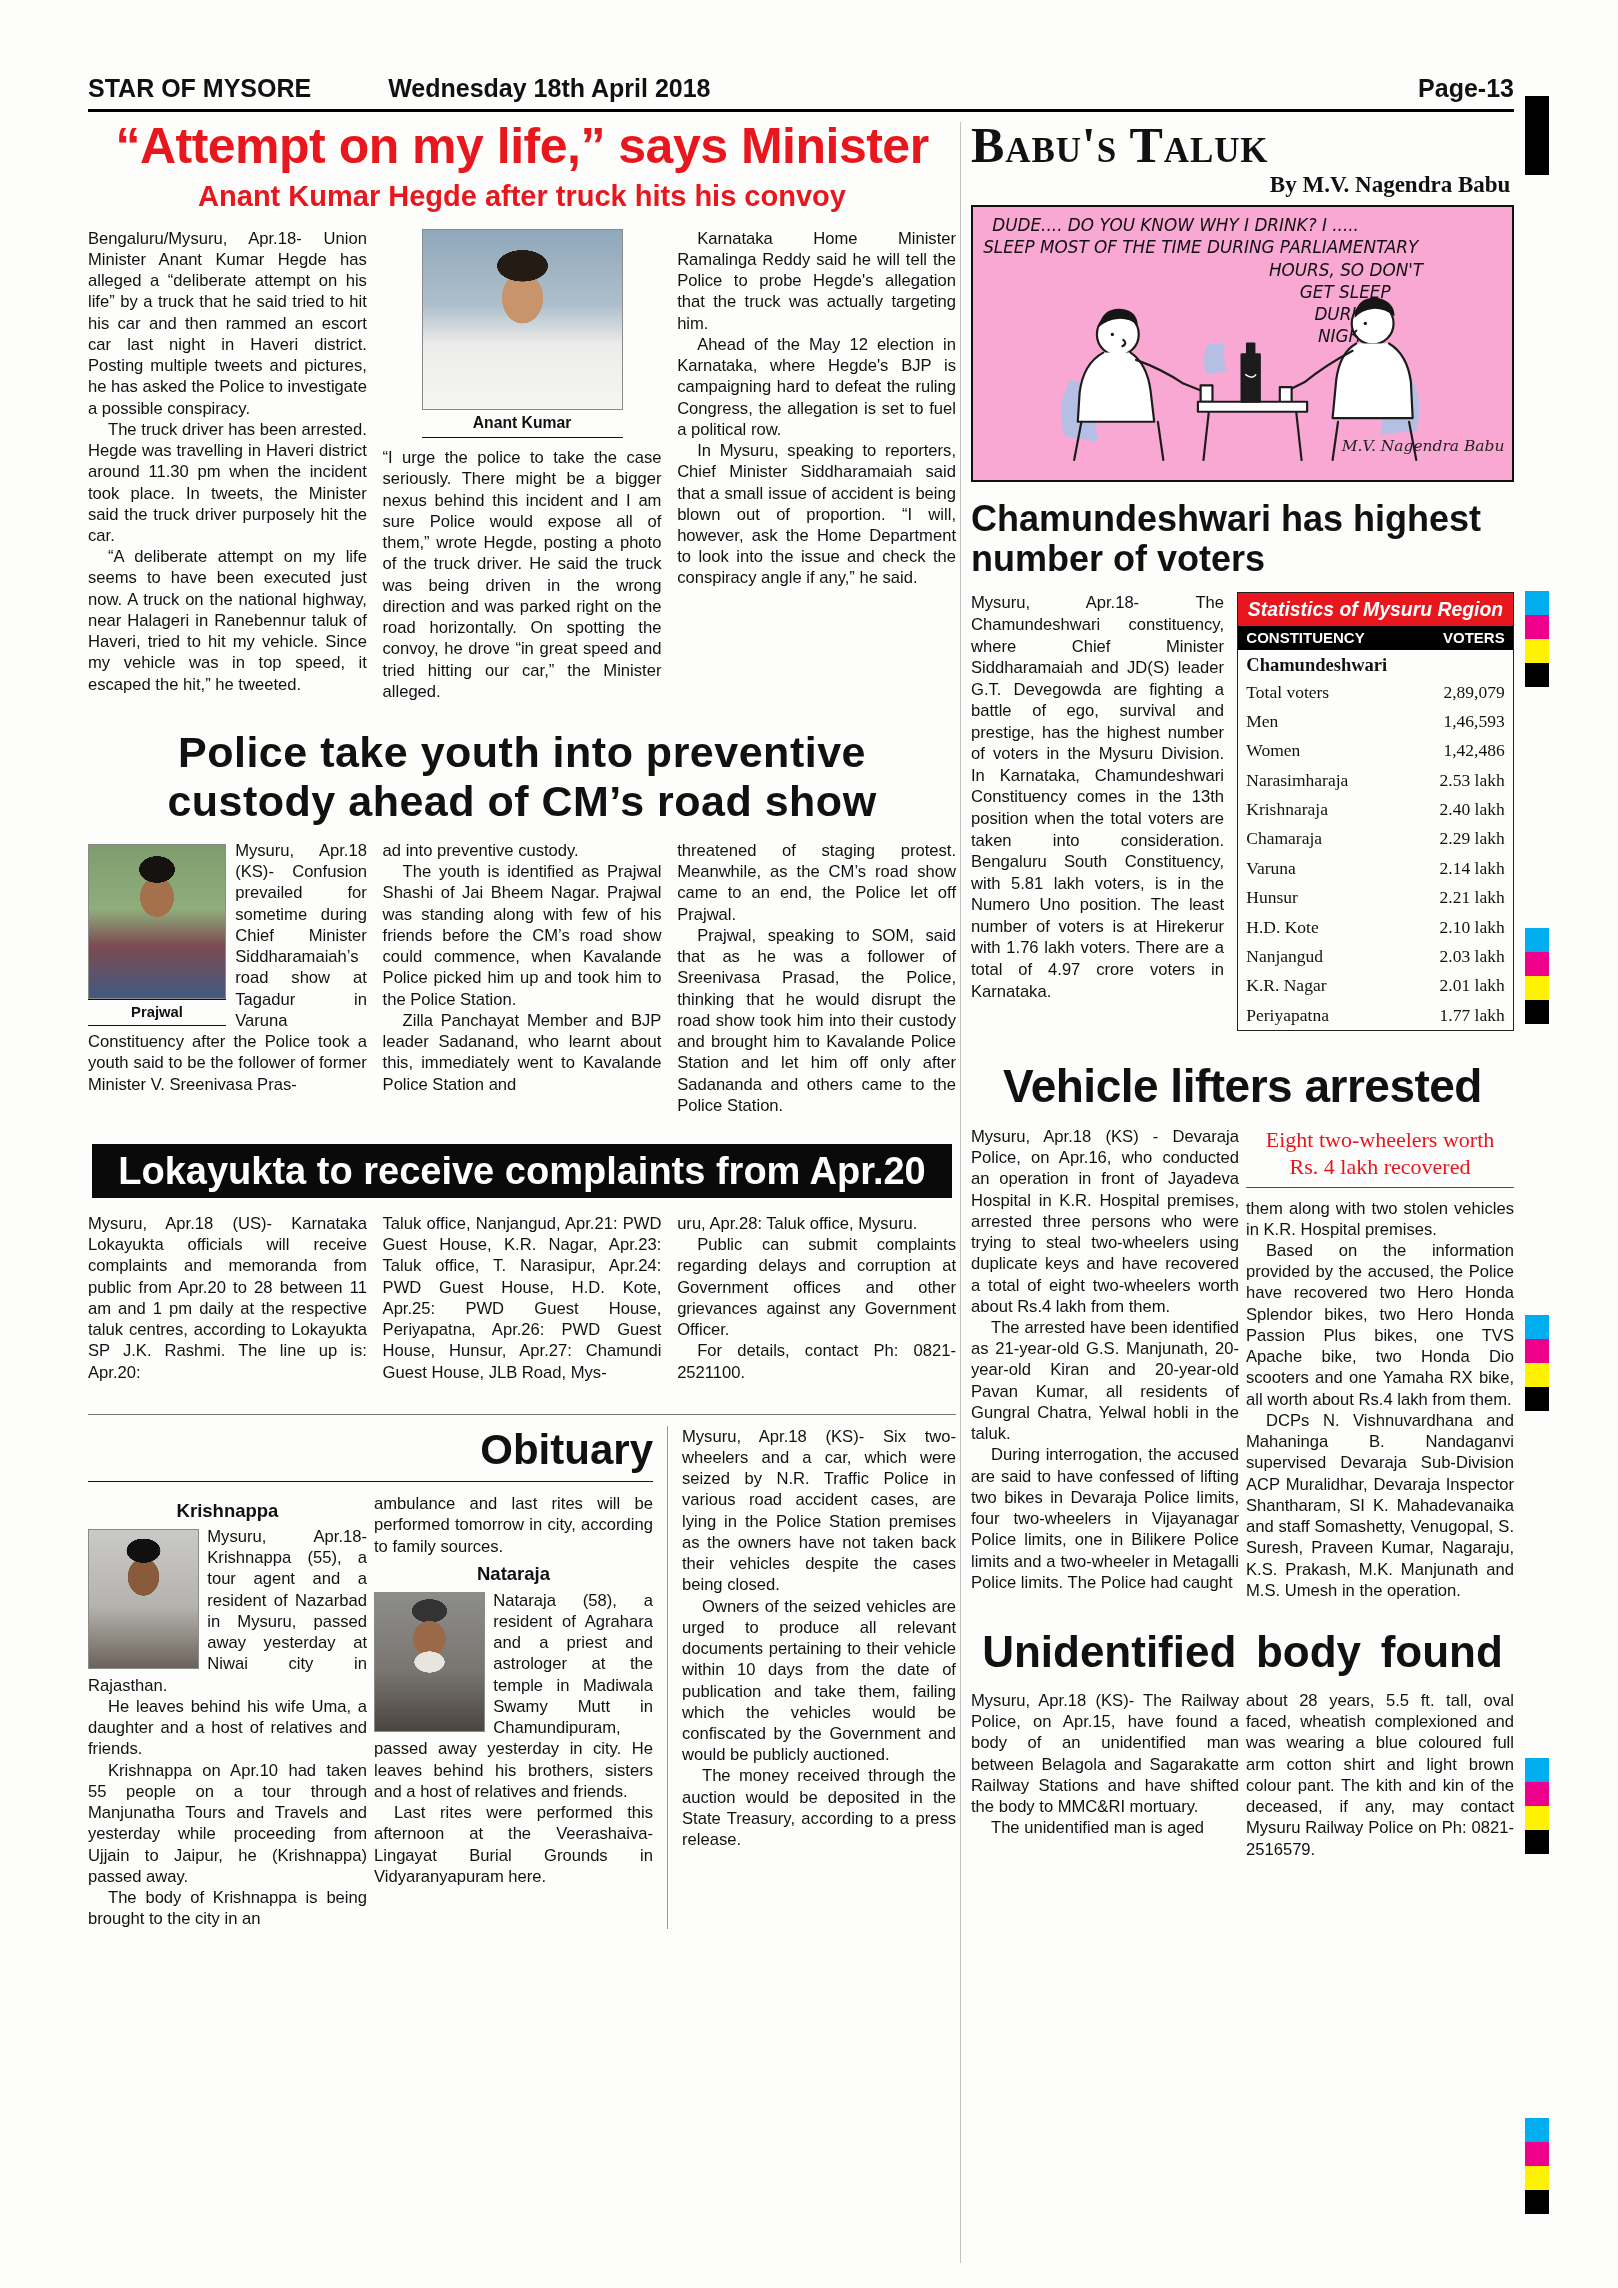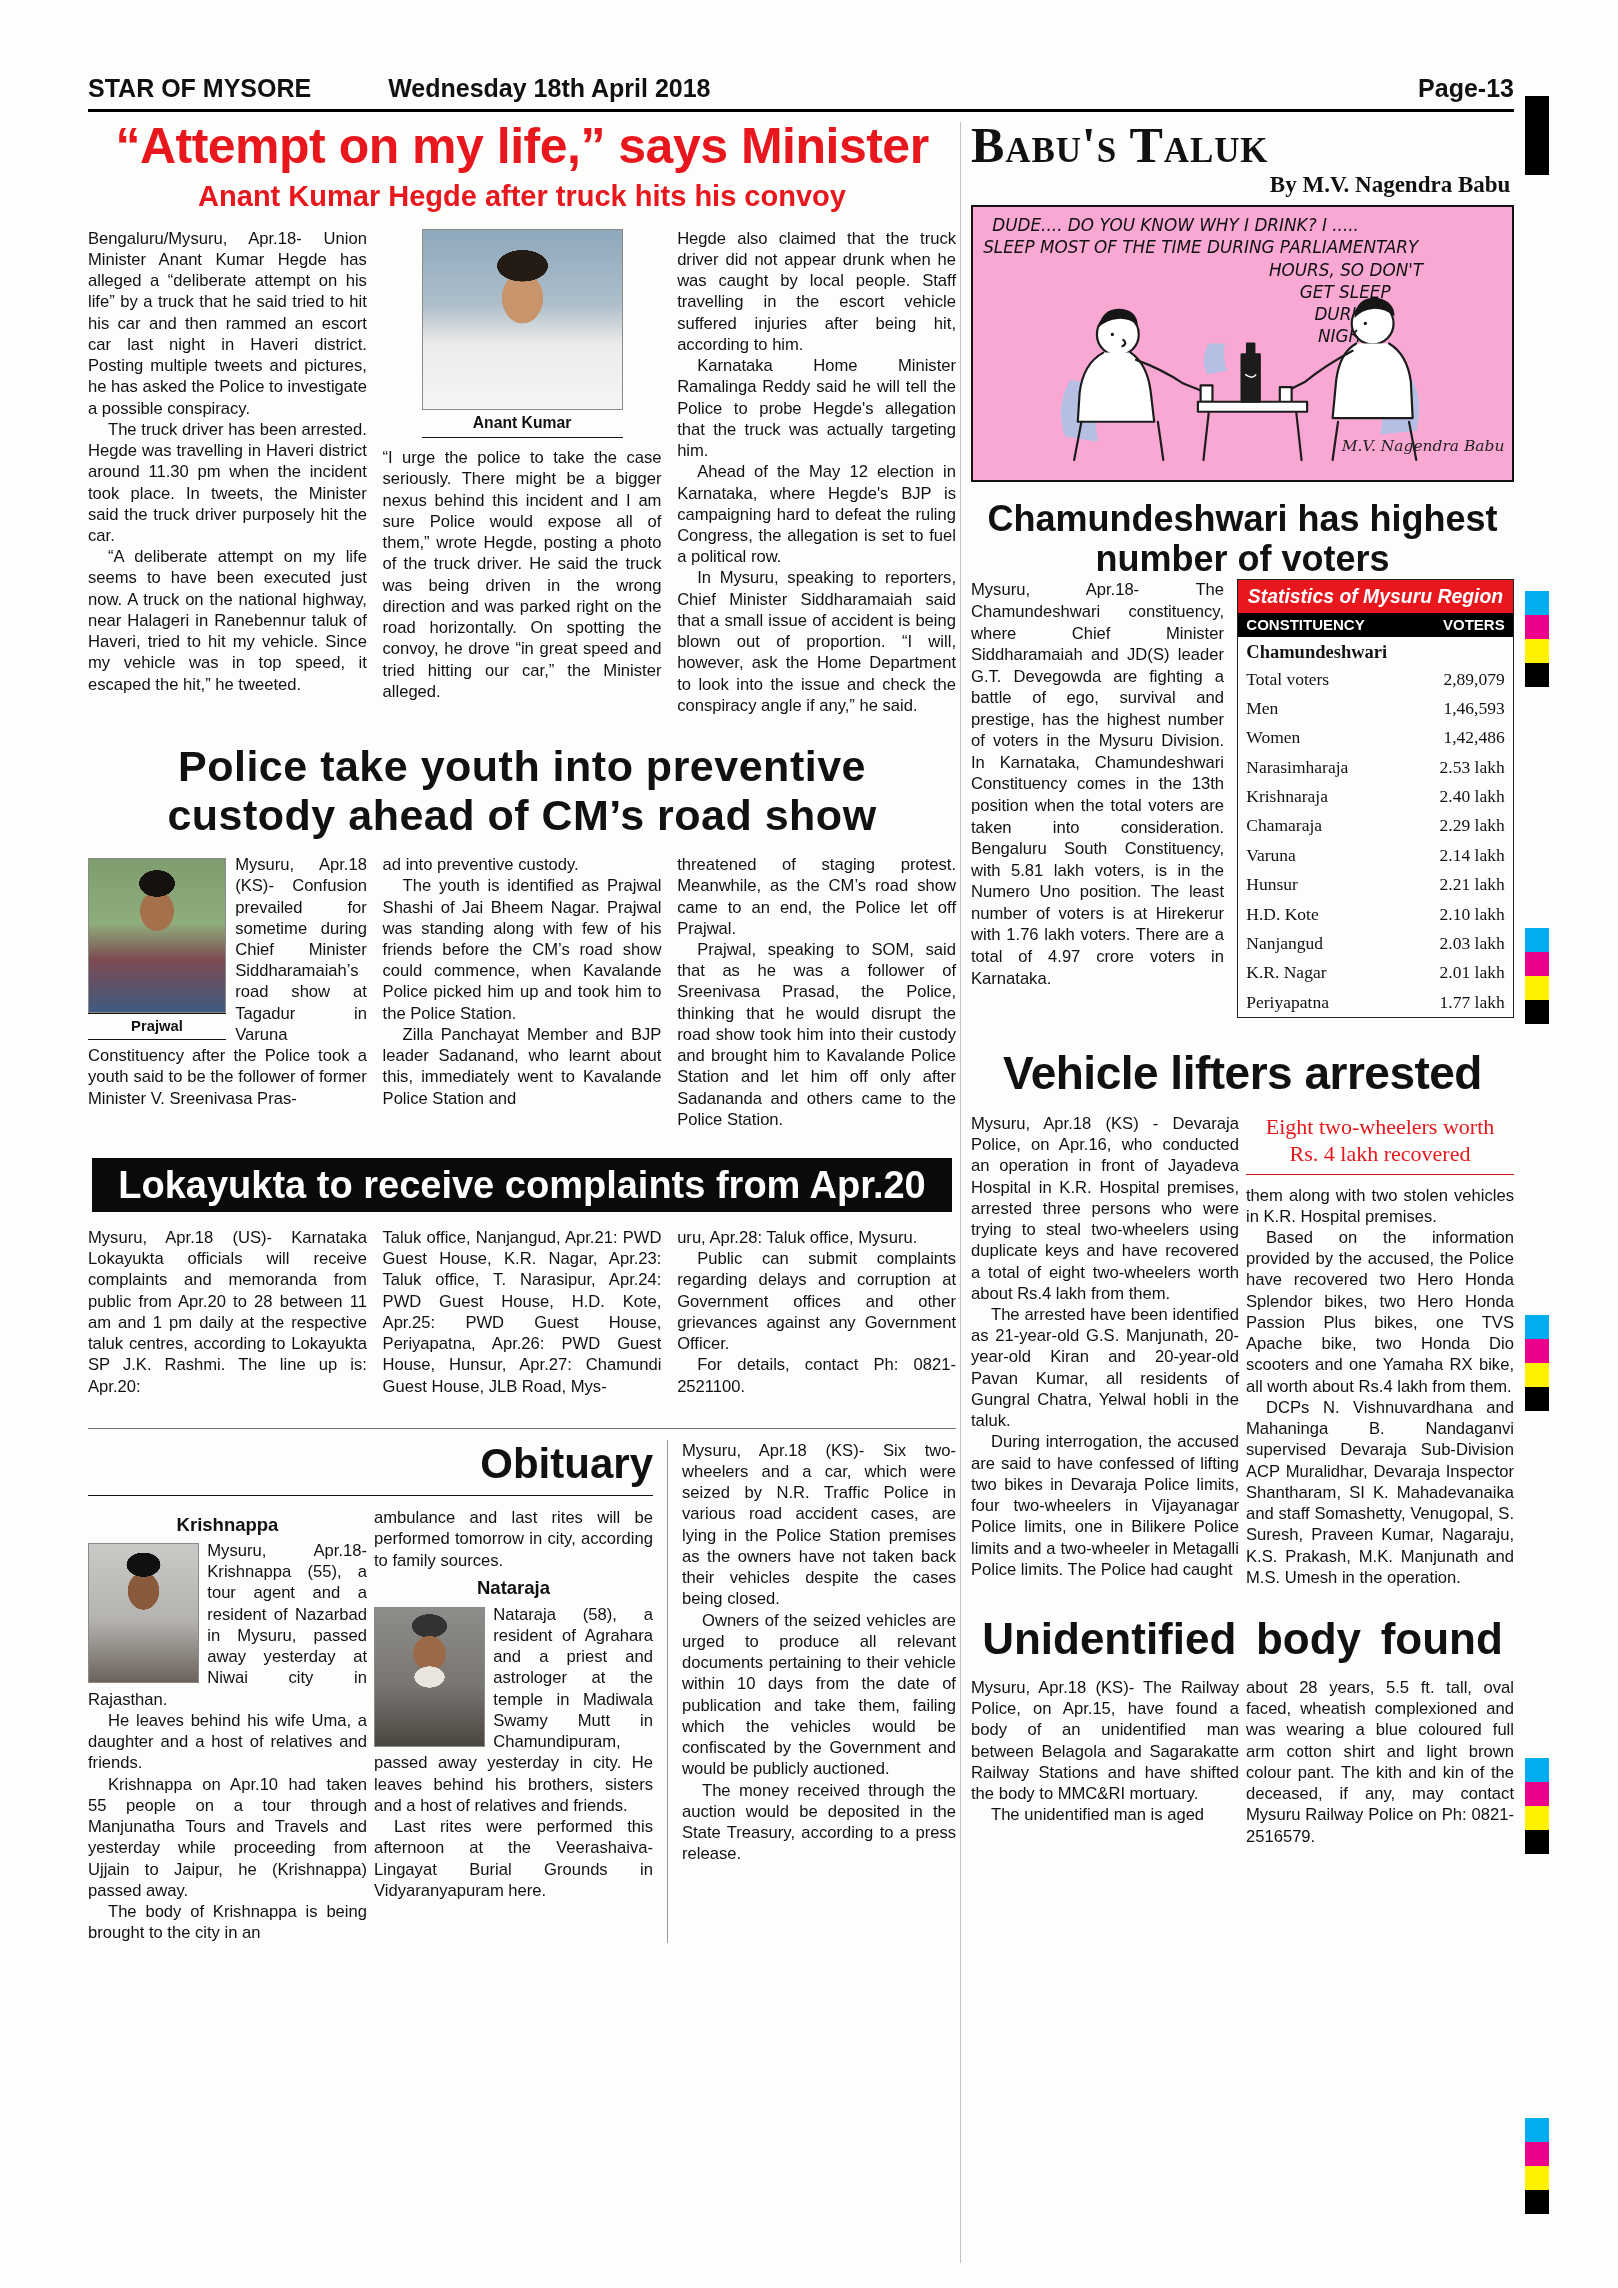--- a/index.html
+++ b/index.html
@@ -82,21 +82,21 @@
 
   
   .col-right { position:absolute; left:971px; top:120px; width:543px; }
 
   .banter-title { font-family:"Liberation Serif", serif; font-variant:small-caps; font-weight:bold; font-size:50px; line-height:1; letter-spacing:0.9px; }
   .banter-byline { font-family:"Liberation Serif", serif; font-weight:bold; font-size:23px; text-align:right; margin:1.8px 3.7px 7.4px 0; }
   .cartoon-box { border:2.3px solid #111; height:277px; background:#f9a8d4; }
   .cartoon-svg { width:100%; height:100%; display:block; }
 
   .chamu-sec { margin-top:16.6px; }
-  .chamu-h2 { font-size:36px; font-weight:bold; text-align:center; line-height:1.12; }
+  .chamu-h2 { font-size:36px; font-weight:bold; text-align:left; line-height:1.12; margin-bottom:13px; }
   .chamu-row { display:flex; gap:13px; }
   .chamu-text { flex:1; font-size:16.6px; line-height:1.3; text-align:justify; }
 
   .stats-table { width:277px; flex:none; border:1.4px solid #222; align-self:flex-start; }
   .stats-title { background:var(--accent-red,#e8171e); color:#fff; font-weight:bold; font-style:italic; font-size:19.4px; text-align:center; padding:4.6px 1.8px; }
   .stats-head { background:#000; color:#fff; font-weight:bold; font-size:15px; display:flex; justify-content:space-between; padding:3.7px 8.3px; }
   .stats-group { font-family:"Liberation Serif", serif; font-weight:bold; font-size:18.5px; padding:4.6px 8.3px 1.8px; }
   .stats-row { font-family:"Liberation Serif", serif; font-size:17.5px; display:flex; justify-content:space-between; padding:4.2px 8.3px; }
 
   .lifters-sec { margin-top:28px; }
@@ -140,21 +140,20 @@
           <p class="ind">“A deliberate attempt on my life seems to have been executed just now. A truck on the national highway, near Halageri in Ranebennur taluk of Haveri, tried to hit my vehicle. Since my vehicle was in top speed, it escaped the hit,” he tweeted.</p>
         </div>
         <div class="bcol">
           <div class="photo-frame">
             <div class="photo photo-anant"></div>
             <div class="photo-cap">Anant Kumar</div>
           </div>
           <p>“I urge the police to take the case seriously. There might be a bigger nexus behind this incident and I am sure Police would expose all of them,” wrote Hegde, posting a photo of the truck driver. He said the truck was being driven in the wrong direction and was parked right on the road horizontally. On spotting the convoy, he drove “in great speed and tried hitting our car,” the Minister alleged.</p>
         </div>
         <div class="bcol">
-          <p>Hegde also claimed that the truck driver did not appear drunk when he was caught by local people. Staff travelling in the escort vehicle suffered injuries after being hit, according to him.</p>
           <p class="ind">Karnataka Home Minister Ramalinga Reddy said he will tell the Police to probe Hegde's allegation that the truck was actually targeting him.</p>
           <p class="ind">Ahead of the May 12 election in Karnataka, where Hegde's BJP is campaigning hard to defeat the ruling Congress, the allegation is set to fuel a political row.</p>
           <p class="ind">In Mysuru, speaking to reporters, Chief Minister Siddharamaiah said that a small issue of accident is being blown out of proportion. “I will, however, ask the Home Department to look into the issue and check the conspiracy angle if any,” he said.</p>
         </div>
       </div>
     </section>
 
     <section class="police-sec">
       <h1 class="police-h1">
         <div>Police take youth into preventive</div>

